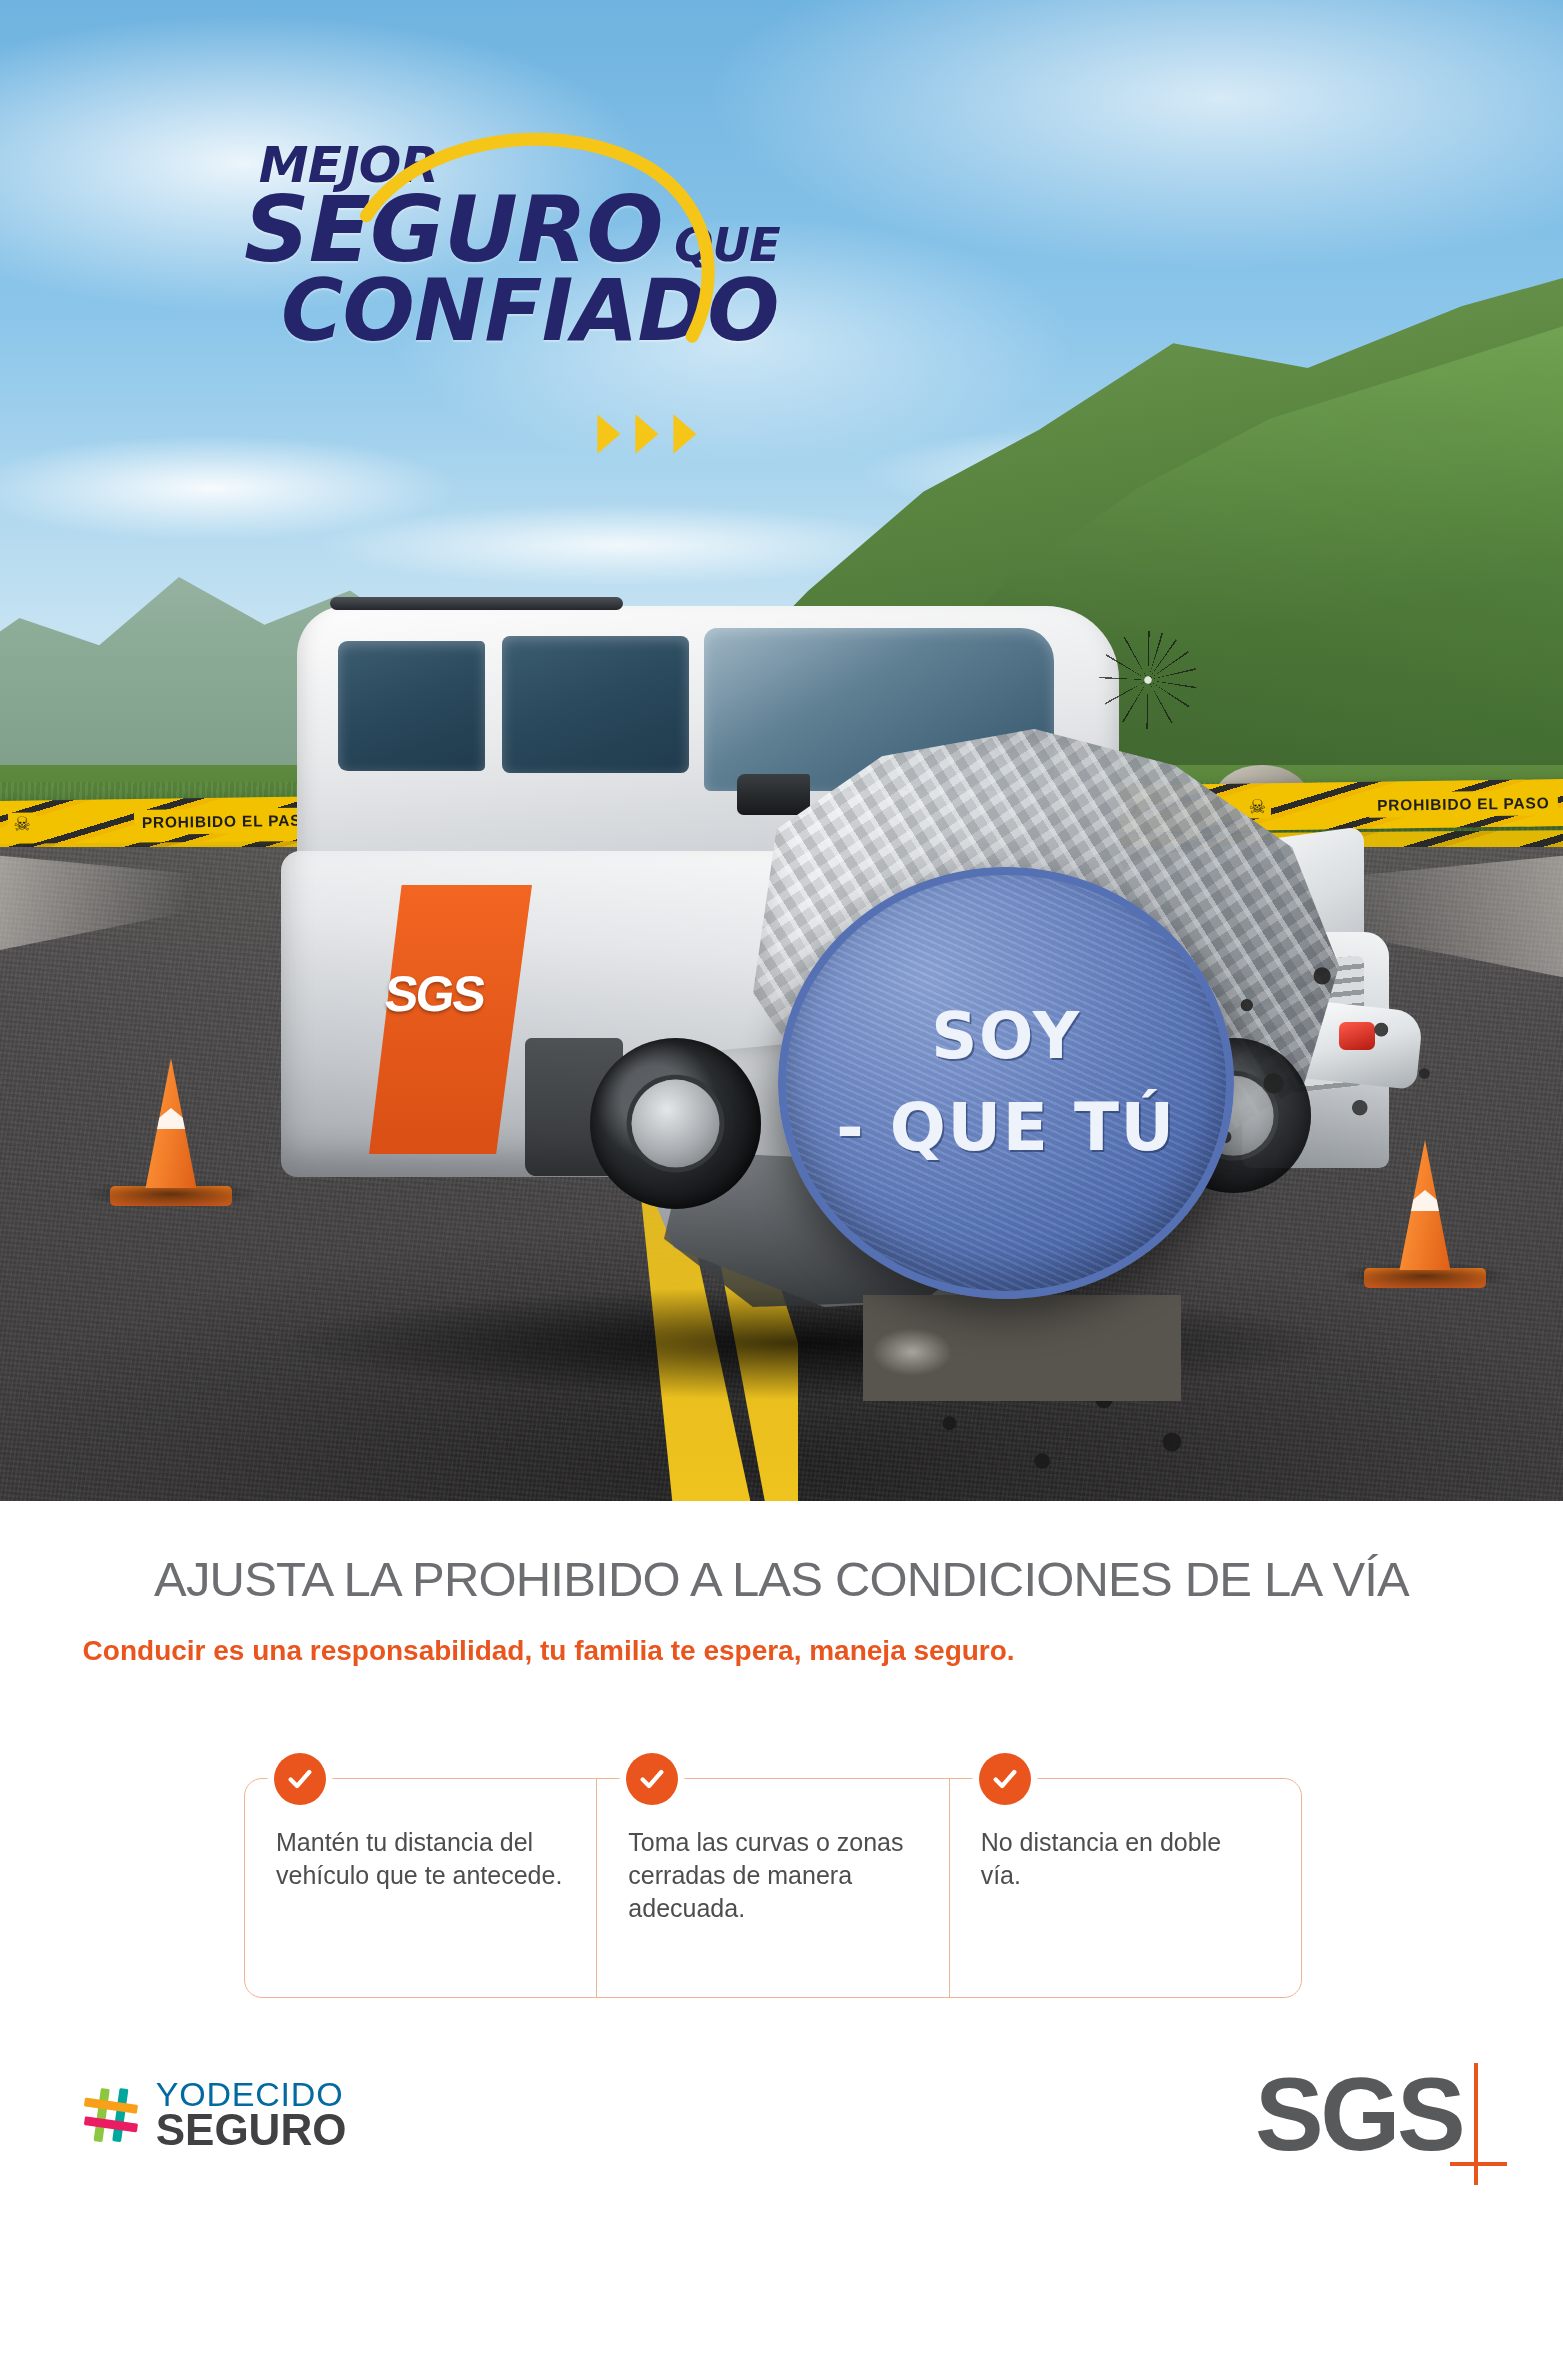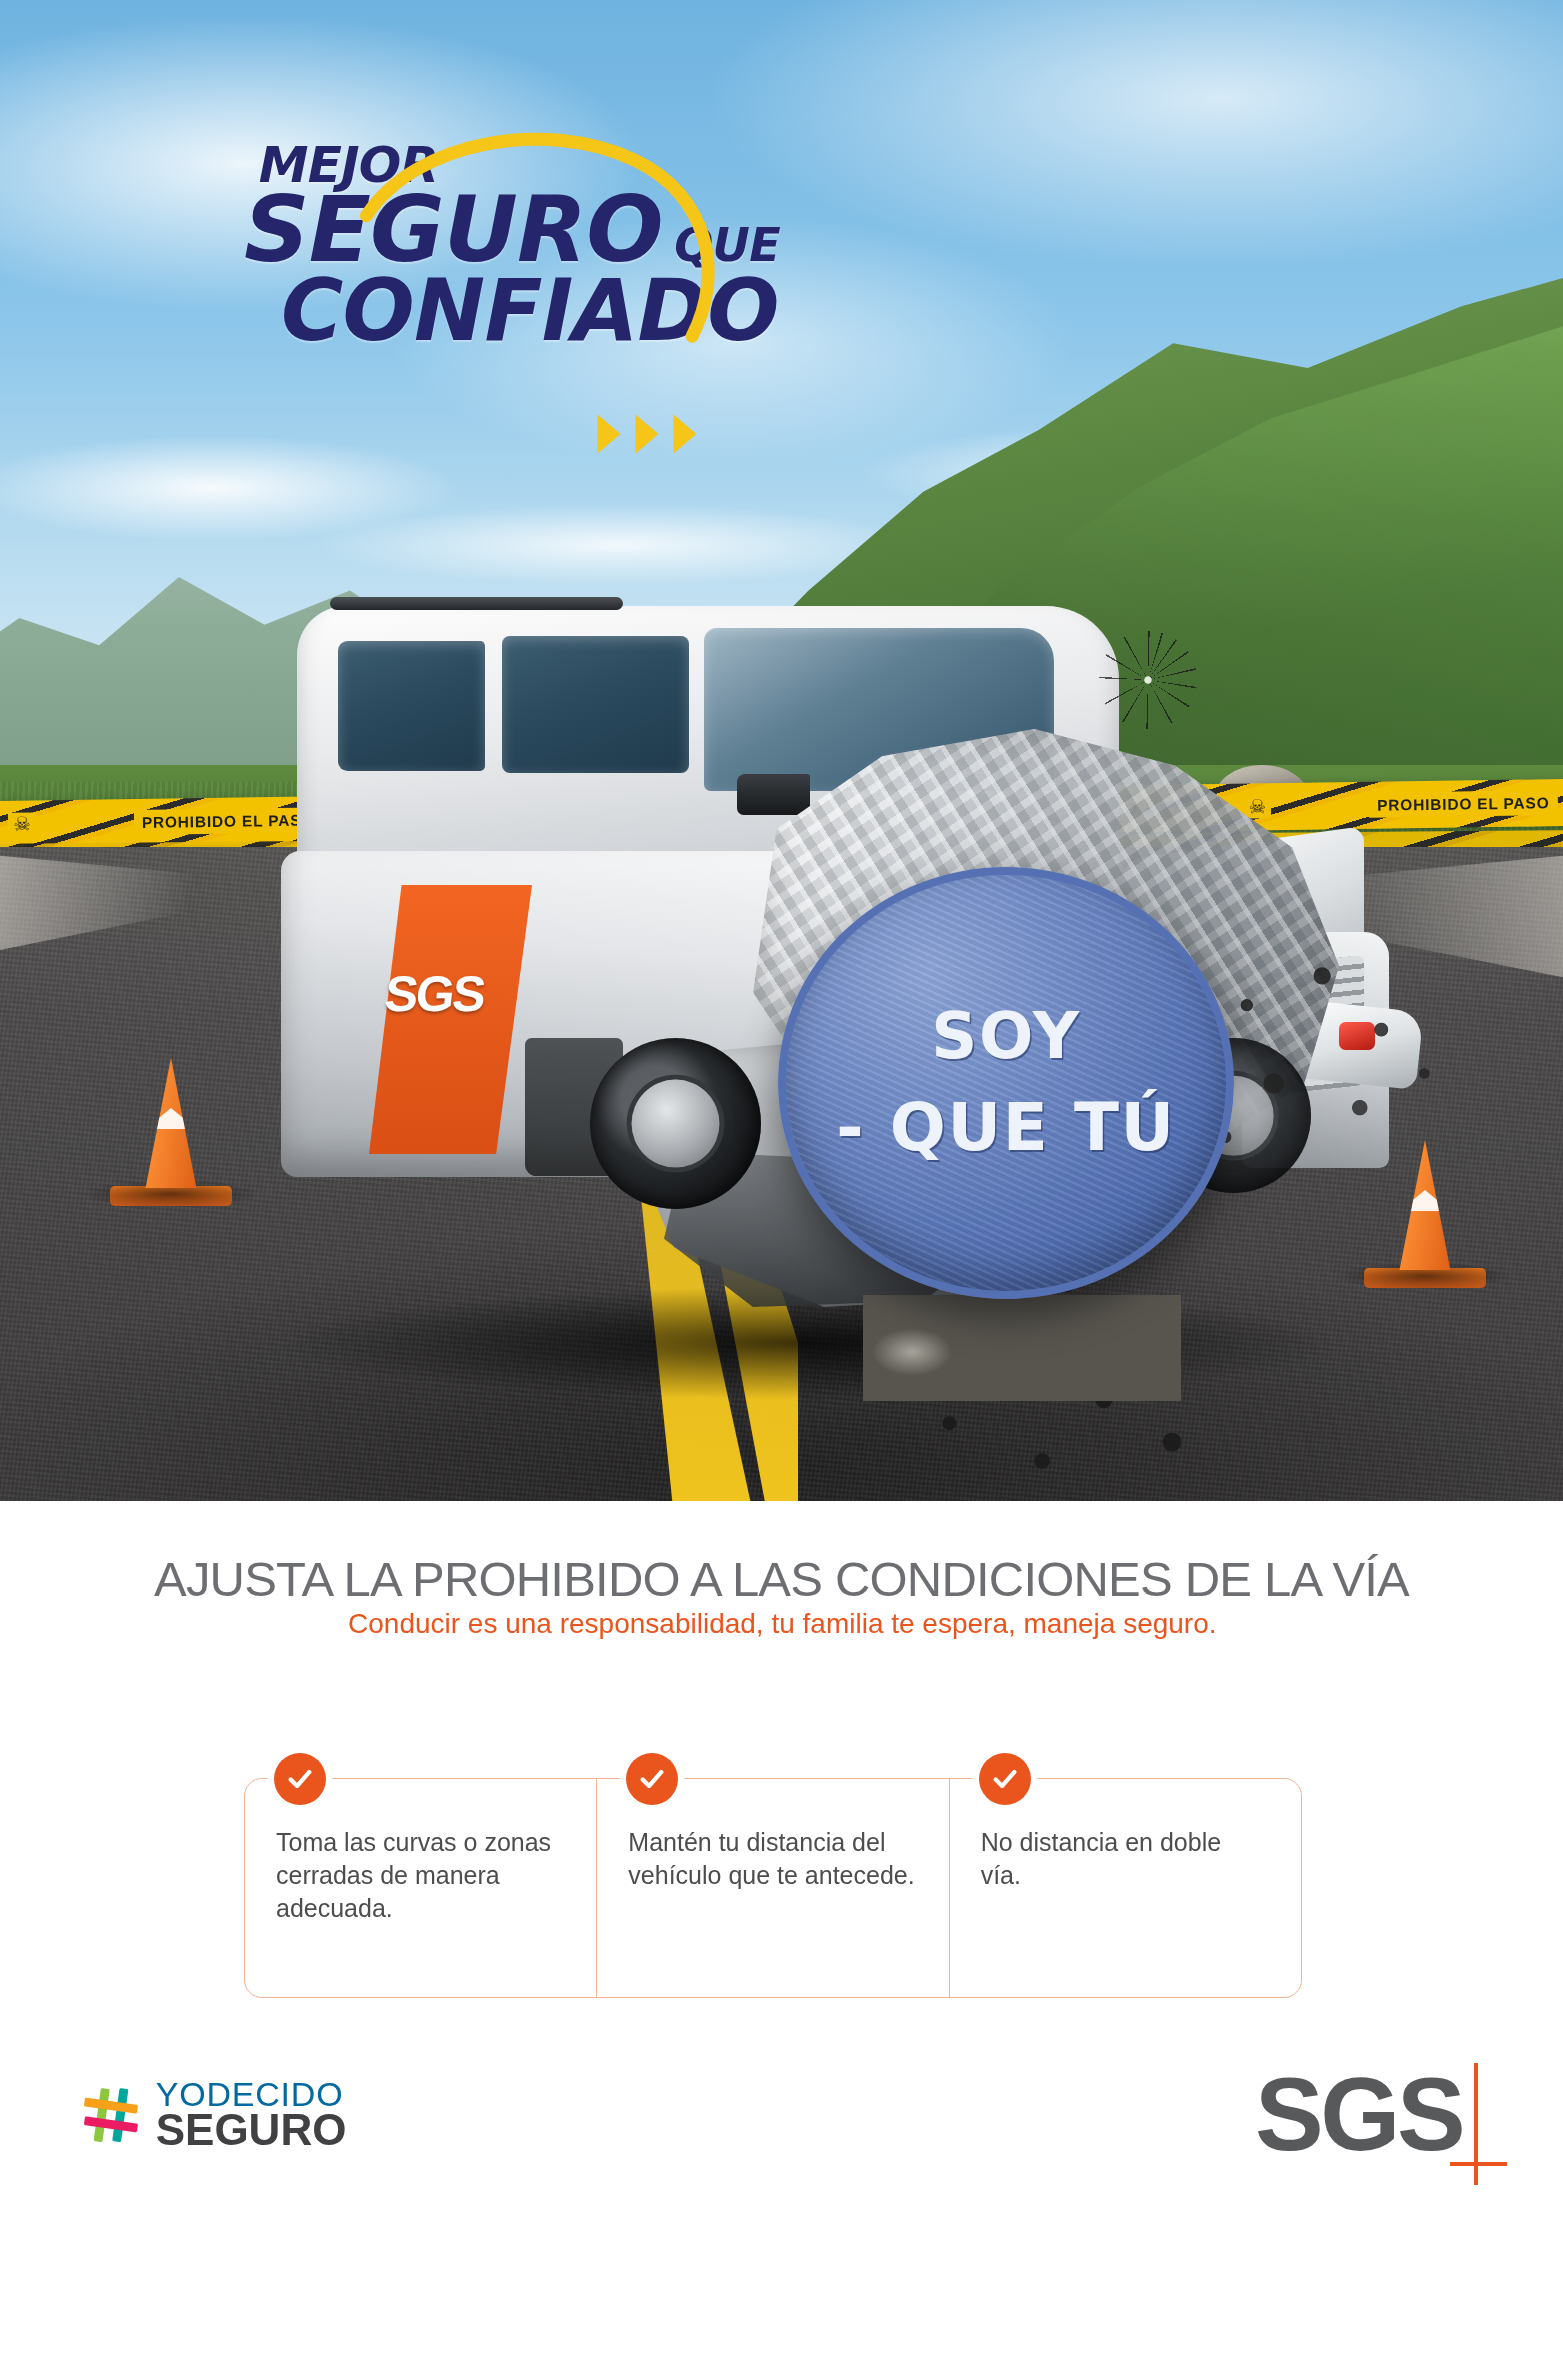--- a/index.html
+++ b/index.html
@@ -556,26 +556,26 @@
     margin-top: 50px;
     font-family: "Liberation Sans", sans-serif;
     font-size: 49px;
     font-weight: normal;
     color: #6d6e71;
     letter-spacing: -0.8px;
     text-align: center;
     white-space: nowrap;
   }
   .subline {
-    margin-top: 1px;
+    margin-top: 28px;
     font-family: "Liberation Sans", sans-serif;
     font-size: 28px;
-    font-weight: normal;
+    font-weight: bold;
     color: #e9551d;
-    text-align: center;
+    text-align: left;
     padding-left: 1.6px;
   }
 
   .tips {
     position: absolute;
     left: 244px; top: 277px;
     width: 1058px; height: 220px;
     border: 1.6px solid #f0b393;
     border-radius: 18px;
     display: flex;
@@ -784,30 +784,30 @@
     <div class="subline">Conducir es una responsabilidad, tu familia te espera, maneja seguro.</div>
 
     <div class="tips">
 
       <div class="tip">
         <div class="check">
           <svg viewBox="0 0 24 24">
             <path d="M4 12.5 L9.5 18 L20 6" fill="none" stroke="#ffffff" stroke-width="3.6" stroke-linecap="round" stroke-linejoin="round"></path>
           </svg>
         </div>
-        <div class="tip-text">Toma las curvas o zonas cerradas de manera adecuada.</div>
+        <div class="tip-text">Mantén tu distancia del vehículo que te antecede.</div>
       </div>
 
       <div class="tip">
         <div class="check">
           <svg viewBox="0 0 24 24">
             <path d="M4 12.5 L9.5 18 L20 6" fill="none" stroke="#ffffff" stroke-width="3.6" stroke-linecap="round" stroke-linejoin="round"></path>
           </svg>
         </div>
-        <div class="tip-text">Mantén tu distancia del vehículo que te antecede.</div>
+        <div class="tip-text">Toma las curvas o zonas cerradas de manera adecuada.</div>
       </div>
 
       <div class="tip">
         <div class="check">
           <svg viewBox="0 0 24 24">
             <path d="M4 12.5 L9.5 18 L20 6" fill="none" stroke="#ffffff" stroke-width="3.6" stroke-linecap="round" stroke-linejoin="round"></path>
           </svg>
         </div>
         <div class="tip-text">No distancia en doble vía.</div>
       </div>

